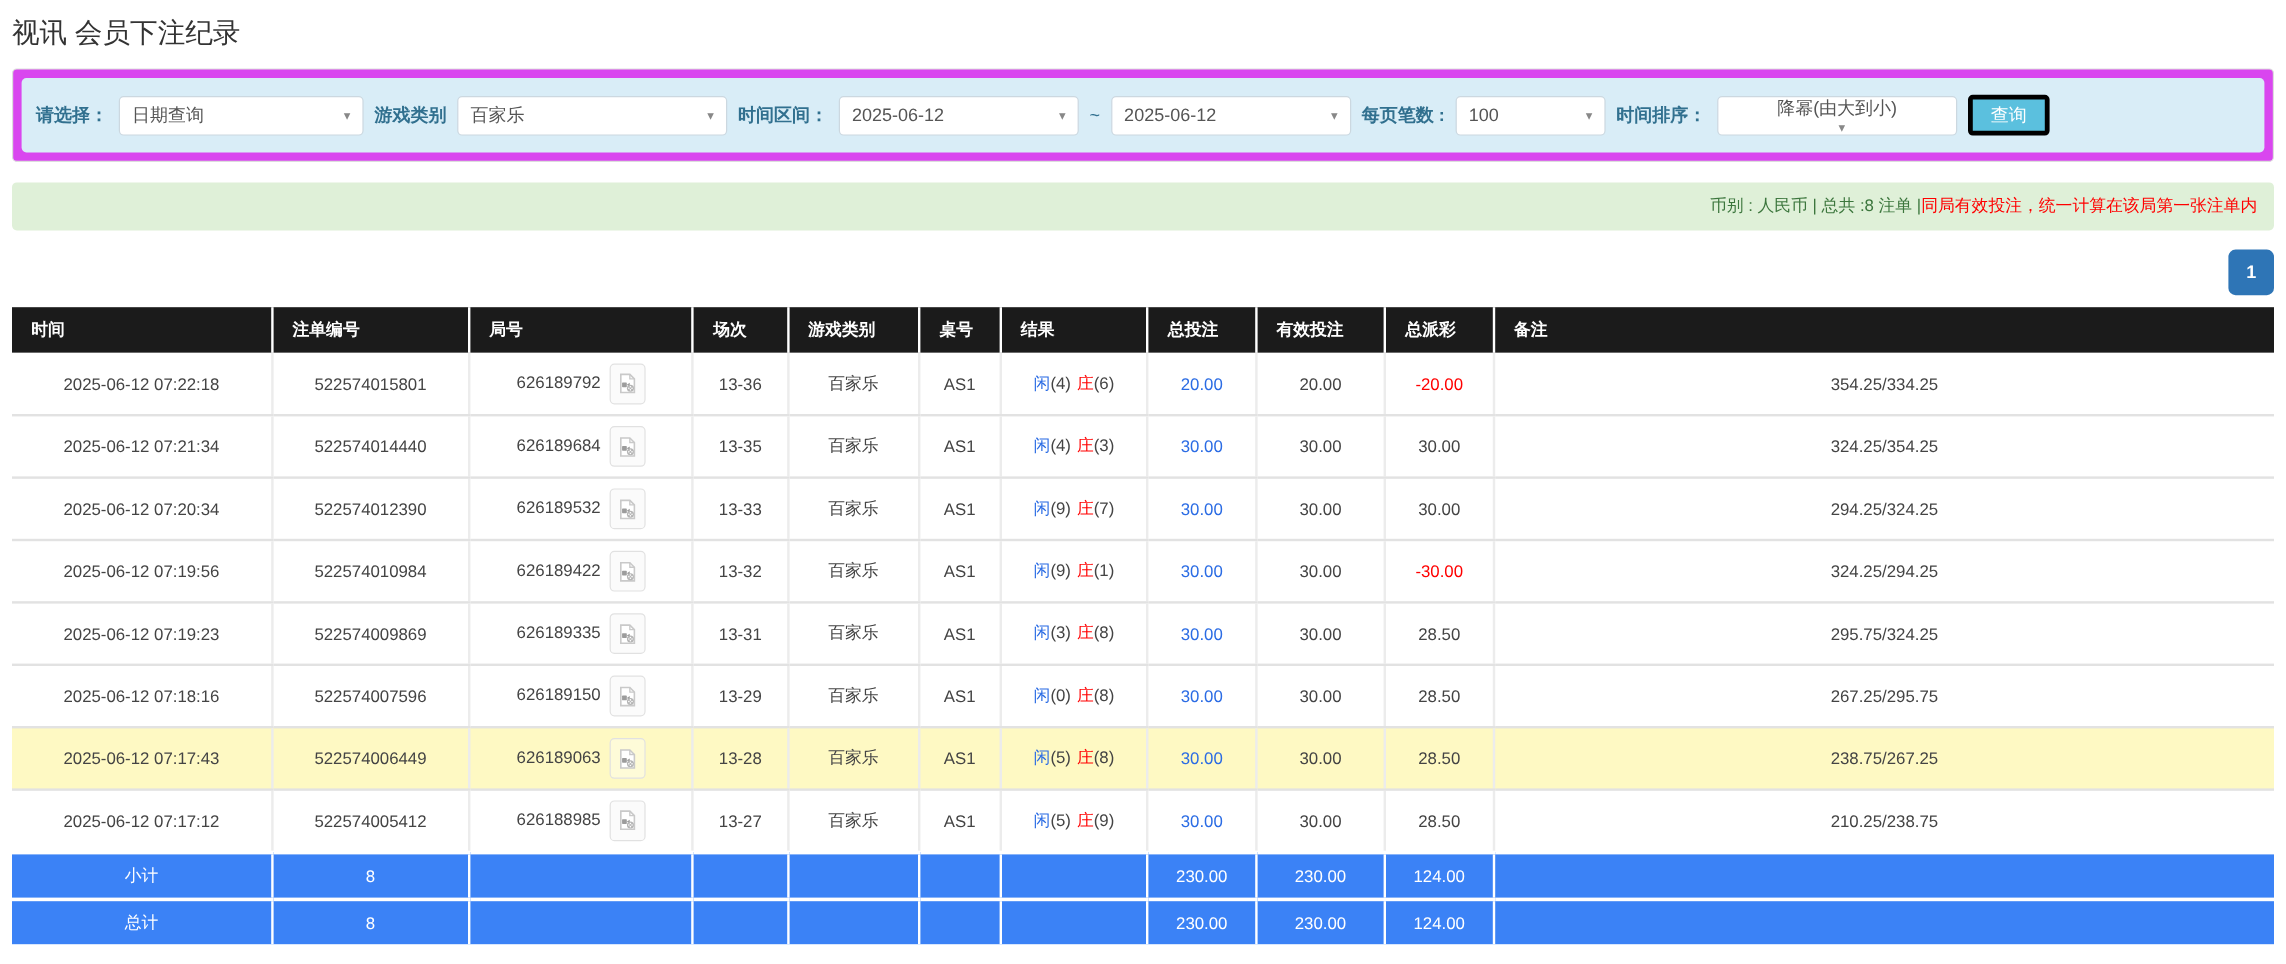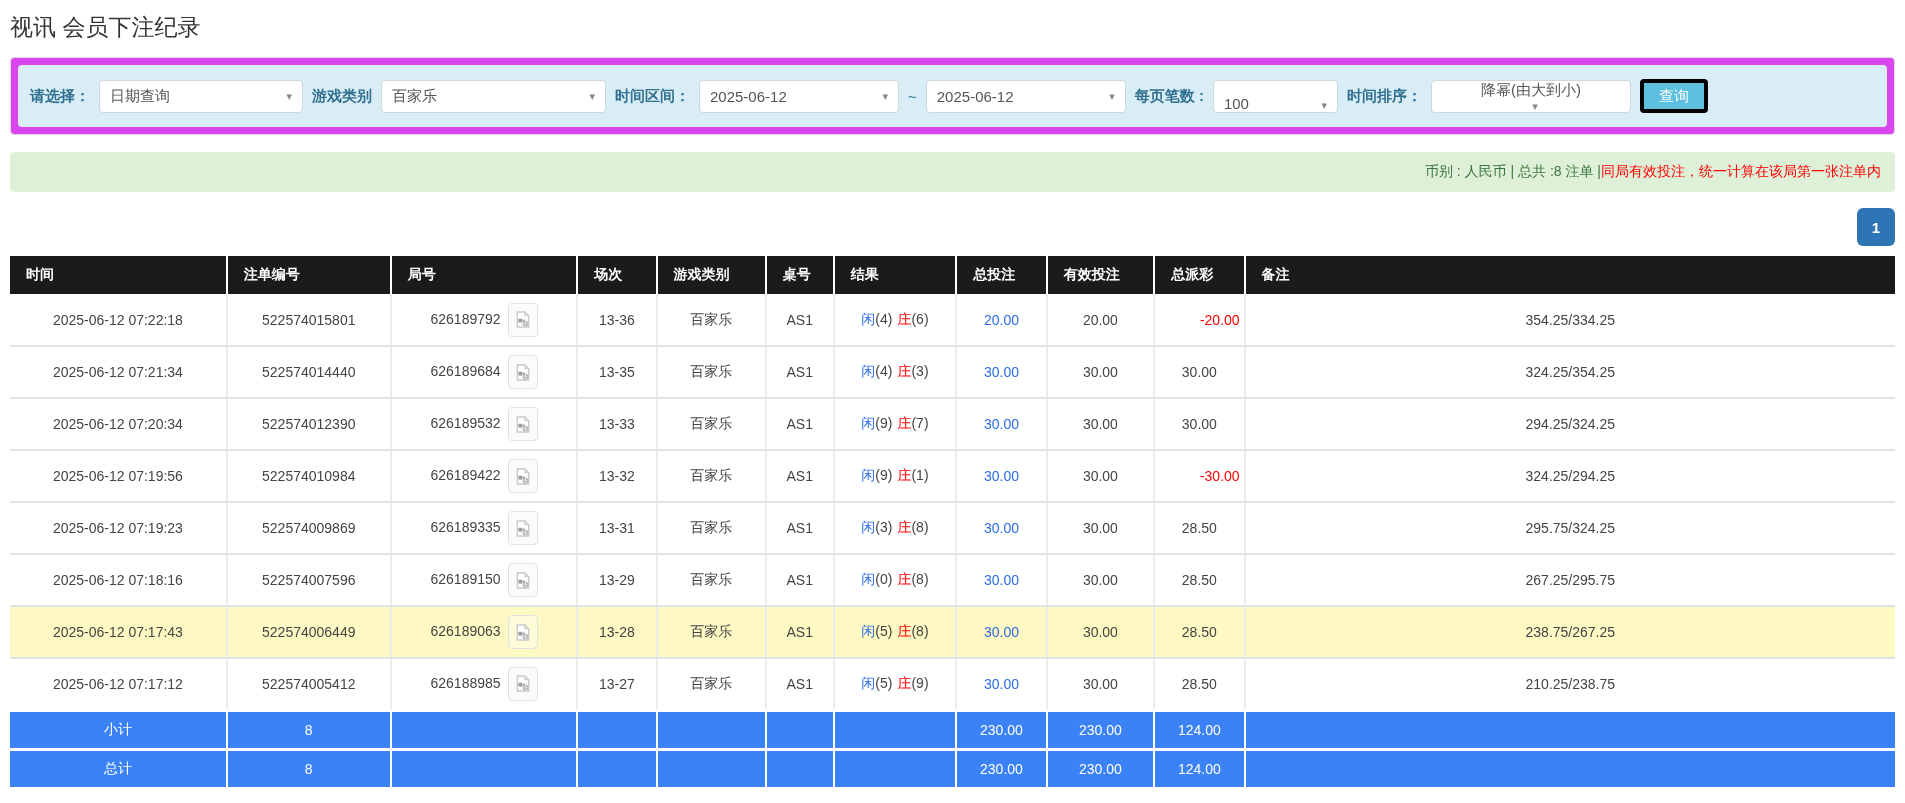--- a/index.html
+++ b/index.html
@@ -12,21 +12,21 @@
   
   .filter-panel { border: 1px solid #ddd; border-radius: 4px; padding: 7px; background: #d946ef; }
   .filter-bar { background: #d9edf7; border-radius: 4px; padding: 14px 12px; display: flex; align-items: center; gap: 9px; }
   .flabel { color: #31708f; font-weight: bold; font-size: 15px; white-space: nowrap; }
   .tilde { color: #31708f; font-size: 15px; }
   .dropdown { background: #fff; border: 1px solid #ccd8e0; border-radius: 4px; height: 33px;
               display: flex; align-items: center; justify-content: space-between;
               padding: 0 10px; font-size: 15px; color: #555; cursor: pointer; }
   .dd-arrow { color: #888; font-size: 11px; margin-left: 8px; }
   .w-select { width: 204px; } .w-game { width: 225px; } .w-date { width: 200px; }
-  .w-size { width: 125px; align-items: flex-end; } .w-sort { width: 200px; flex-direction: column; }
+  .w-size { width: 125px; } .w-sort { width: 200px; flex-direction: column; }
   .search-btn { background: #5bc0de; color: #fff; border: 4px solid #000000; border-radius: 4px;
                 height: 34px; padding: 0 15px; font-size: 15px; cursor: pointer; }
 
   
   .summary-bar { margin-top: 17px; background: #dff0d8; border-radius: 4px; padding: 11px 14px;
                  display: flex; justify-content: flex-end; align-items: center; font-size: 14px; }
   .summary-left { color: #3c763d; }
   .summary-right { color: #ff0000; }
 
   
@@ -39,21 +39,21 @@
   thead th { background: #1b1b1b; color: #fff; font-weight: bold; padding: 10px 16px;
              border-left: 2px solid #fff; text-align: left; }
   thead th:first-child { border-left: none; }
   tbody td { text-align: center; height: 52px; padding: 0 4px; color: #444;
              border-bottom: 2px solid #e2e2e2; border-left: 2px solid #ececec; background: #fff; }
   tbody td:first-child { border-left: none; }
   tbody tr.highlight td { background: #fef9c3; }
   .t-blue { color: #2b6ce4; }
   .t-red { color: #ff0000; }
   td.amount-blue { color: #2b6ce4; }
-  td.neg { color: #ff0000; text-align: right; }
+  td.neg { color: #ff0000; }
   .banker-part { margin-left: 5px; }
 
   .video-btn { display: inline-flex; align-items: center; justify-content: center;
                width: 30px; height: 34px; margin-left: 7px; vertical-align: middle;
                background: #fbfbfb; border: 1px solid #e1e1e1; border-radius: 4px; cursor: pointer; }
   tbody tr.highlight .video-btn { background: rgba(255,255,255,0.35); }
 
   tfoot td { background: #3b82f6; color: #fff; text-align: center; padding: 9px 4px;
              border-left: 2px solid #fff; border-top: 3px solid #fff; font-size: 14px; }
   tfoot td:first-child { border-left: none; }

